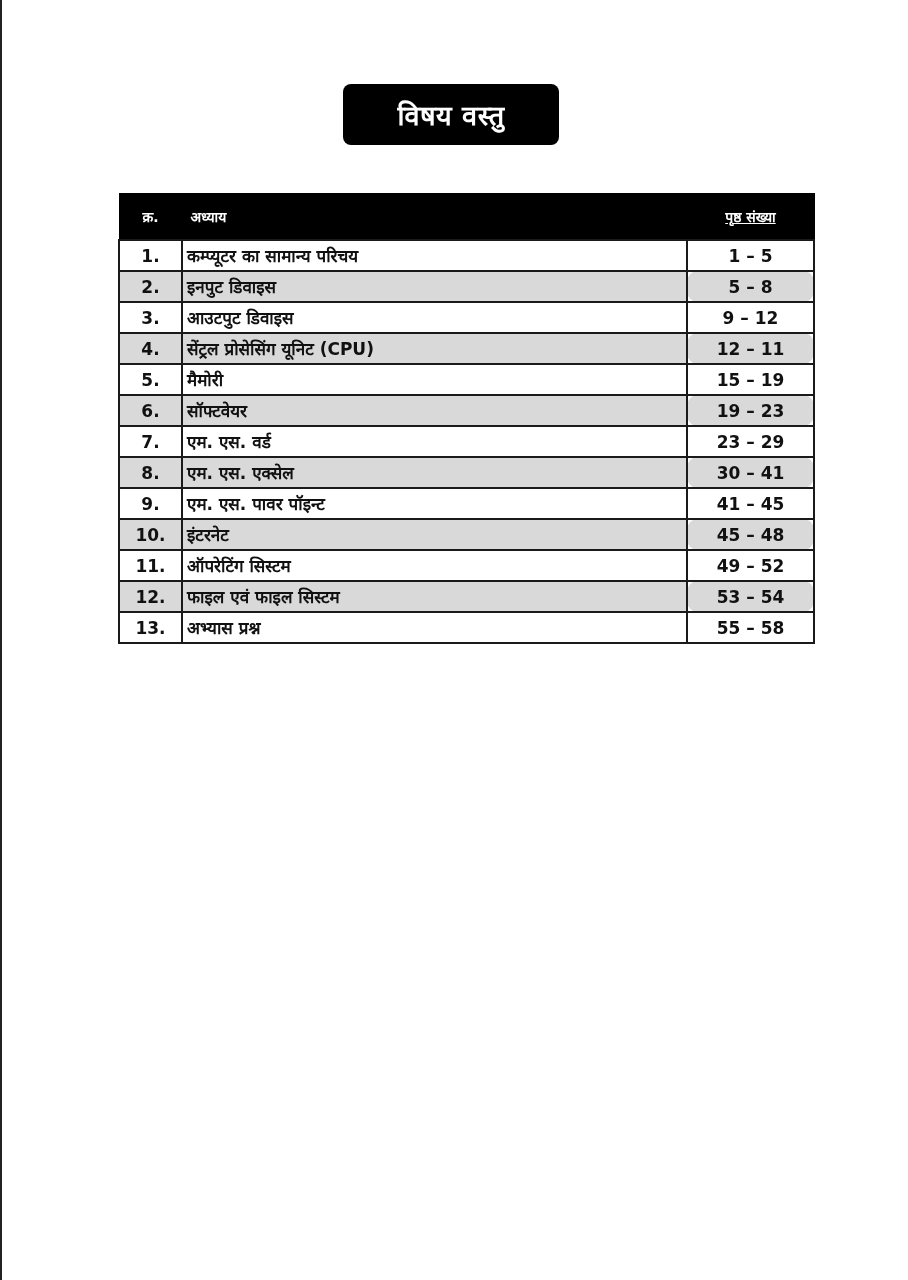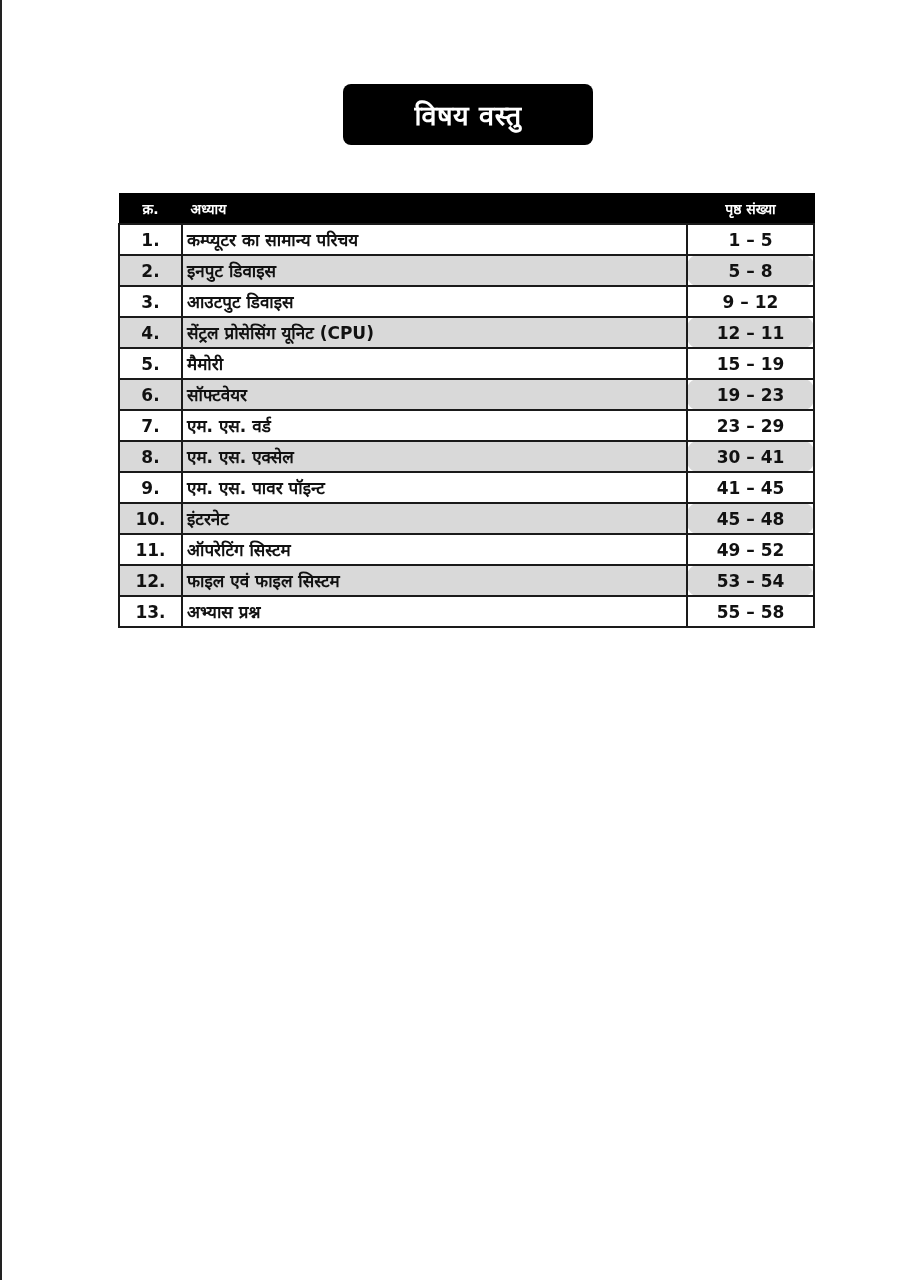--- a/index.html
+++ b/index.html
@@ -20,21 +20,21 @@
       left: 0;
       top: 0;
       width: 2px;
       height: 1280px;
       background: #222;
     }
     .title-box {
       position: absolute;
       left: 343px;
       top: 84px;
-      width: 250px;
+      width: 216px;
       height: 61px;
       background: #000;
       border-radius: 8px;
       display: flex;
       align-items: center;
       justify-content: center;
     }
     .title-text {
       color: #fff;
       font-size: 27px;
@@ -51,27 +51,27 @@
     }
     .toc-table col.c-num { width: 63px; }
     .toc-table col.c-ch { width: 505px; }
     .toc-table col.c-pg { width: 127px; }
     .toc-table th {
       background: #000;
       color: #fff;
       font-size: 14px;
       font-weight: bold;
       height: 29px;
-      padding: 0;
+      padding: 8px;
       border: 1px solid #000;
       margin-left: 36px;
     }
     .toc-table th.h-num { text-align: center; }
     .toc-table th.h-ch { text-align: left; padding-left: 8px; }
-    .toc-table th.h-pg { text-align: center; }
+    .toc-table th.h-pg { text-align: center; text-decoration: underline; }
     .toc-table td {
       height: 29px;
       padding: 0;
       border: 2px solid #1a1a1a;
       font-size: 17px;
       font-weight: bold;
       color: #111;
     }
     .toc-table tr.alt td { background: #d9d9d9; }
     .toc-table tr.norm td { background: #ffffff; }

